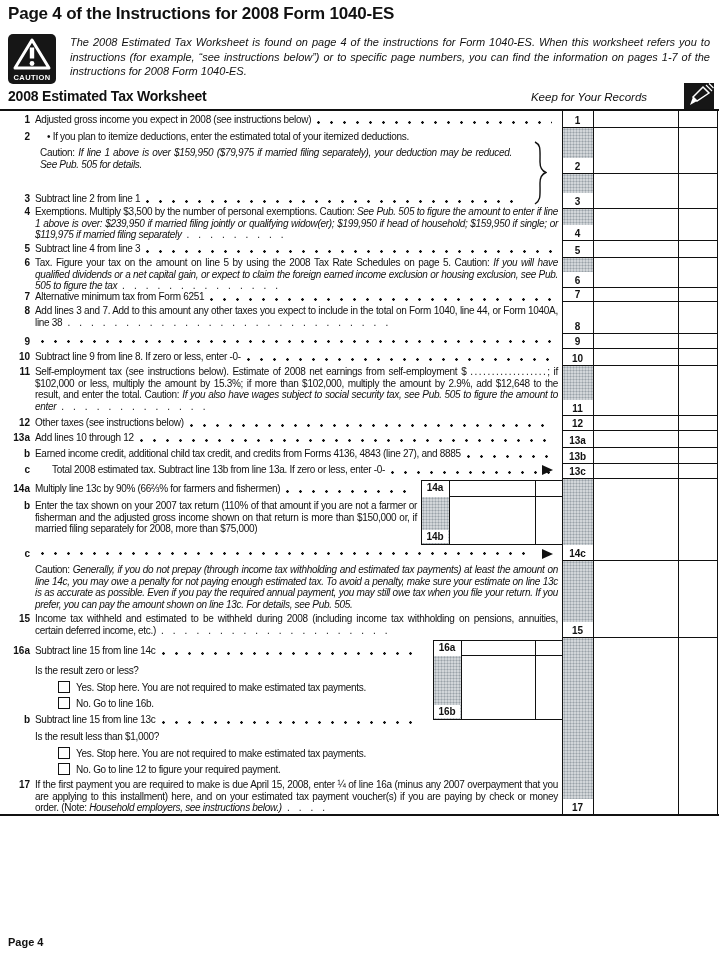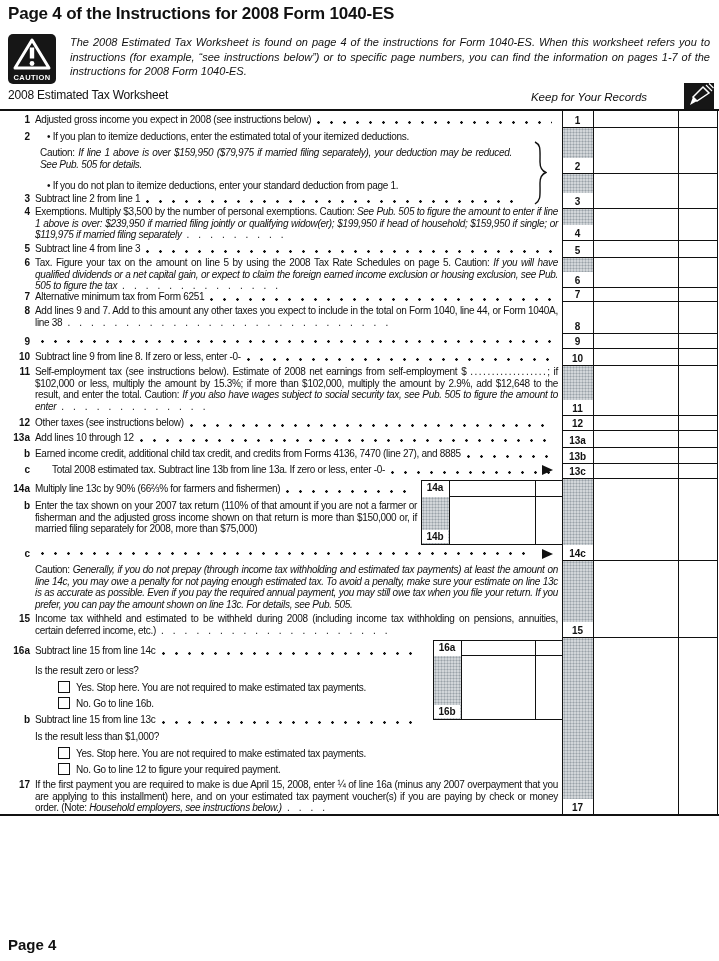--- a/index.html
+++ b/index.html
@@ -5,24 +5,24 @@
   html,body{margin:0;padding:0;background:#f2f2f2;}
   .page{position:relative;width:719px;height:961px;background:#fff;color:#111;
         font-family:"Liberation Sans",sans-serif;overflow:hidden;margin:0 auto;}
   
   .hdr-title{position:absolute;left:8px;top:4px;font-size:17px;font-weight:bold;letter-spacing:-0.2px;}
   .caut-icon{position:absolute;left:8px;top:34px;width:48px;height:50px;}
   .caut-label{position:absolute;left:8px;top:73px;width:48px;text-align:center;color:#fff;
               font-size:7.5px;font-weight:bold;letter-spacing:0.4px;}
   .caut-text{position:absolute;left:70px;top:35px;width:640px;font-size:11px;font-style:italic;
              line-height:14.5px;text-align:justify;}
-  .ws-title{position:absolute;left:8px;top:88px;font-size:12px;font-weight:normal;letter-spacing:-0.2px;}
+  .ws-title{position:absolute;left:8px;top:88px;font-size:14px;font-weight:bold;letter-spacing:-0.2px;}
   .keep{position:absolute;left:500px;top:91px;width:178px;text-align:center;font-size:11.5px;font-style:italic;}
   .pencil{position:absolute;left:684px;top:83px;width:30px;height:26px;}
-  .footer{position:absolute;left:8px;top:936px;font-size:15px;font-weight:bold;}
+  .footer{position:absolute;left:8px;top:936px;font-size:11px;font-weight:bold;}
   
   .hl{position:absolute;left:562px;width:156px;height:1px;background:#111;}
   .vl{position:absolute;top:110px;height:706px;width:1px;background:#111;}
   .gray{position:absolute;background-color:#d2d6d9;
         background-image:radial-gradient(circle,#9aa2a8 0.9px,transparent 1.1px);background-size:3px 3px;}
   .cell{position:absolute;}
   .lbl{position:absolute;left:563px;width:29px;height:13px;line-height:13px;text-align:center;
        font-size:10px;font-weight:bold;background:#fff;}
   .ilbl{position:absolute;width:26px;height:13px;line-height:13px;text-align:center;
         font-size:10px;font-weight:bold;background:#fff;}
@@ -184,57 +184,56 @@
   <div class="num" style="top:645px">16a</div>
   <div class="num" style="top:714px">b</div>
   <div class="num" style="top:779px">17</div>
 
   <div class="t fx" style="top:114px;left:35px;width:520px">
       <span class="rich"><span>Adjusted gross income you expect in 2008 (see instructions below)</span></span>
       <span class="ldr"></span>
     </div>
   <div class="t" style="top:131px;left:47px;width:500px"><span>• If you plan to itemize deductions, enter the estimated total of your itemized deductions.</span></div>
   <div class="t wrap" style="top:147px;left:40px;width:472px"><span class="s-b">Caution: </span><span class="s-i">If line 1 above is over $159,950 ($79,975 if married filing separately), your deduction may be reduced. See Pub. 505 for details.</span></div>
-  <div class="t" style="top:180px;left:47px;width:500px"><span>• If you do not plan to itemize deductions, enter your standard deduction from page 1.</span></div>
   <svg class="brace" width="14" height="64" viewBox="0 0 14 64">
       <path d="M2 1 C8 4 7 8 7 21 C7 27 9 30 13 31.5 C9 33 7 36 7 42 C7 55 8 59 2 63" fill="none" stroke="#111" stroke-width="1.4"></path>
     </svg>
   <div class="t fx" style="top:193px;left:35px;width:490px">
       <span class="rich"><span>Subtract line 2 from line 1</span></span>
       <span class="ldr"></span>
     </div>
   <div class="t wrap" style="top:206px;left:35px;width:523px"><span class="s-b">Exemptions. </span><span>Multiply $3,500 by the number of personal exemptions. </span><span class="s-b">Caution: </span><span class="s-i">See Pub. 505 to figure the amount to enter if line 1 above is over: $239,950 if married filing jointly or qualifying widow(er); $199,950 if head of household; $159,950 if single; or $119,975 if married filing separately</span><span class="s-d">.........</span></div>
   <div class="t fx" style="top:243px;left:35px;width:520px">
       <span class="rich"><span>Subtract line 4 from line 3</span></span>
       <span class="ldr"></span>
     </div>
   <div class="t wrap" style="top:257px;left:35px;width:523px"><span class="s-b">Tax. </span><span>Figure your tax on the amount on line 5 by using the </span><span class="s-b">2008 Tax Rate Schedules </span><span>on page 5. </span><span class="s-b">Caution: </span><span class="s-i">If you will have qualified dividends or a net capital gain, or expect to claim the foreign earned income exclusion or housing exclusion, see Pub. 505 to figure the tax</span><span class="s-d">..............</span></div>
   <div class="t fx" style="top:291px;left:35px;width:520px">
       <span class="rich"><span>Alternative minimum tax from </span><span class="s-b">Form 6251</span></span>
       <span class="ldr"></span>
     </div>
-  <div class="t wrap" style="top:305px;left:35px;width:523px"><span>Add lines 9 and 7. Add to this amount any other taxes you expect to include in the total on </span><span class="s-b">Form 1040</span><span>, line 44, or </span><span class="s-b">Form 1040A</span><span>, line 38</span><span class="s-d">............................</span></div>
+  <div class="t wrap" style="top:305px;left:35px;width:523px"><span>Add lines 3 and 7. Add to this amount any other taxes you expect to include in the total on </span><span class="s-b">Form 1040</span><span>, line 44, or </span><span class="s-b">Form 1040A</span><span>, line 38</span><span class="s-d">............................</span></div>
   <div class="t fx" style="top:336px;left:35px;width:520px">
       <span class="ldr"></span>
     </div>
   <div class="t fx" style="top:351px;left:35px;width:520px">
       <span class="rich"><span>Subtract line 9 from line 8. If zero or less, enter -0-</span></span>
       <span class="ldr"></span>
     </div>
   <div class="t wrap" style="top:366px;left:35px;width:523px"><span>Self-employment tax (see instructions below). Estimate of 2008 net earnings from self-employment $ </span><span class="s-d2">..................</span><span>; if </span><span class="s-b">$102,000 or less, </span><span>multiply the amount by 15.3%; if </span><span class="s-b">more than $102,000, </span><span>multiply the amount by 2.9%, add $12,648 to the result, and enter the total. </span><span class="s-b">Caution: </span><span class="s-i">If you also have wages subject to social security tax, see Pub. 505 to figure the amount to enter</span><span class="s-d">.............</span></div>
   <div class="t fx" style="top:417px;left:35px;width:520px">
       <span class="rich"><span>Other taxes (see instructions below)</span></span>
       <span class="ldr"></span>
     </div>
   <div class="t fx" style="top:432px;left:35px;width:520px">
       <span class="rich"><span>Add lines 10 through 12</span></span>
       <span class="ldr"></span>
     </div>
   <div class="t fx" style="top:448px;left:35px;width:520px">
-      <span class="rich"><span>Earned income credit, additional child tax credit, and credits from </span><span class="s-b">Forms 4136, 7470 </span><span>(line 27), and </span><span class="s-b">8885</span></span>
+      <span class="rich"><span>Earned income credit, additional child tax credit, and credits from </span><span class="s-b">Forms 4136, 4843 </span><span>(line 27), and </span><span class="s-b">8885</span></span>
       <span class="ldr"></span>
     </div>
   <div class="t fx" style="top:464px;left:52px;width:503px">
       <span class="rich"><span class="s-b">Total 2008 estimated tax. </span><span>Subtract line 13b from line 13a. If zero or less, enter -0-</span></span>
       <span class="ldr"></span>
     </div>
   <i class="arr" style="left:542px;top:465px"></i>
   <div class="t fx" style="top:483px;left:35px;width:383px">
       <span class="rich"><span>Multiply line 13c by 90% (66⅔% for farmers and fishermen)</span></span>
       <span class="ldr"></span>

